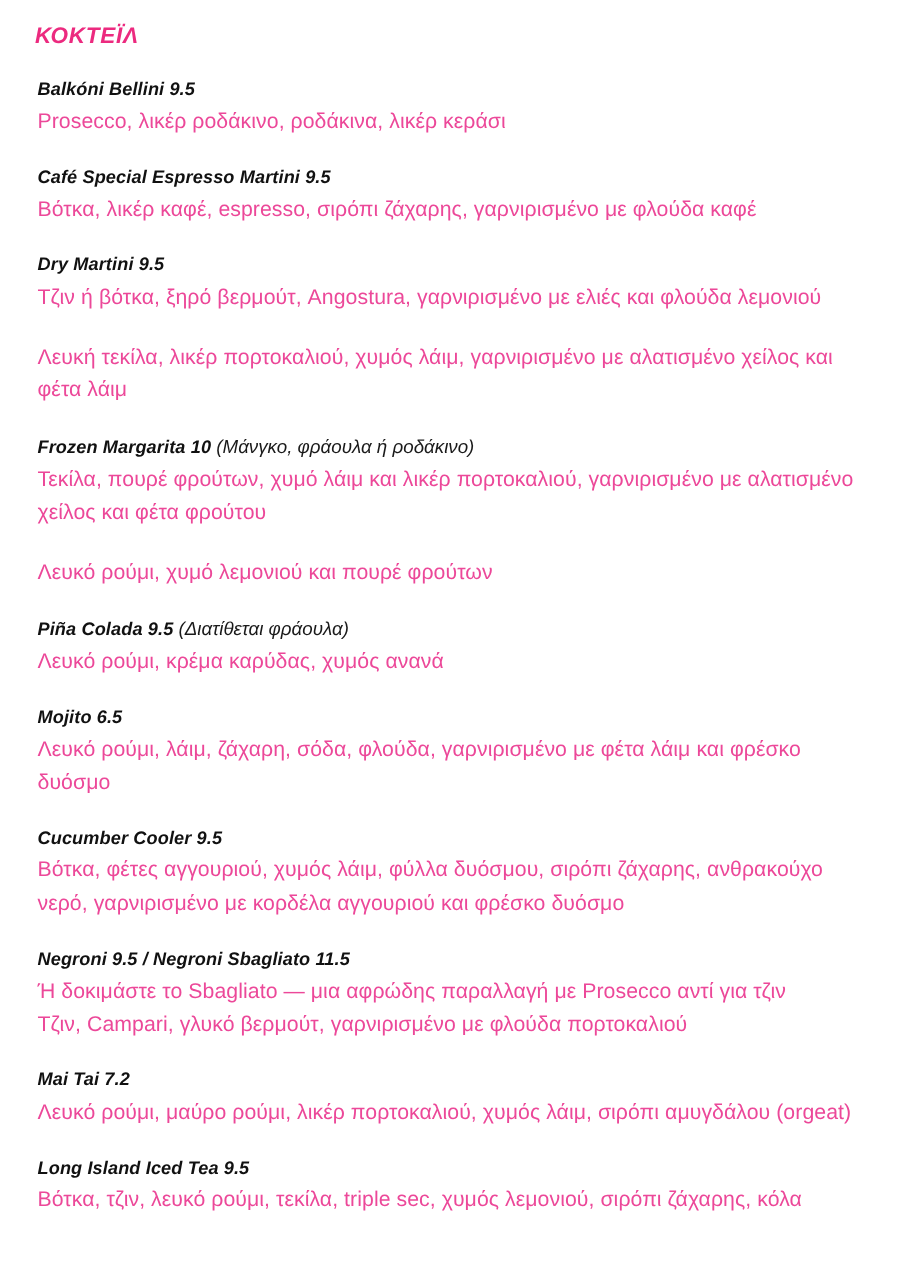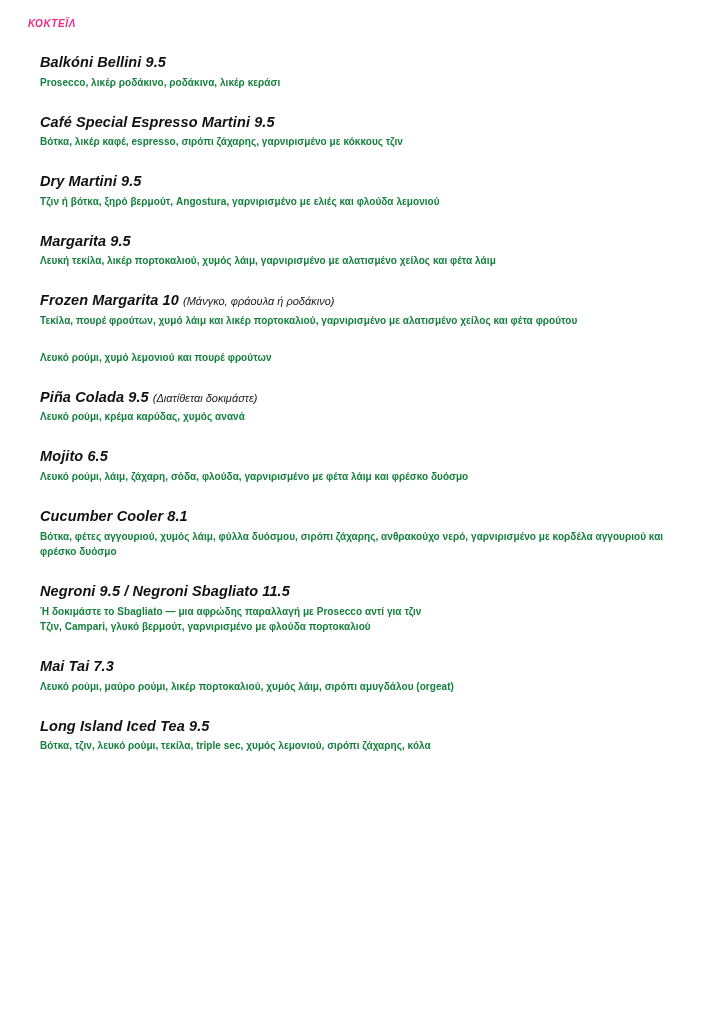--- a/index.html
+++ b/index.html
@@ -16,61 +16,61 @@
     -webkit-font-smoothing: antialiased;
   }
   .menu-page {
     box-sizing: border-box;
     width: 724px;
     height: 1024px;
     padding: 18px 28px 0 28px;
     background: #ffffff;
   }
   .section-heading {
-    font-size: 10px;
+    font-size: 18px;
     font-weight: bold;
     font-style: italic;
     letter-spacing: 0.6px;
     color: #ec2a7f;
     margin: 0 0 22px 0;
     line-height: 1.2;
     text-transform: uppercase;
   }
   .item-list {
     list-style: none;
-    margin: 12px;
+    margin: 2px;
     padding: 0;
   }
   .menu-item {
     margin: 0 0 21.5px 0;
   }
   .menu-item:last-child {
     margin-bottom: 0;
   }
   .item-title {
     font-size: 14.5px;
     font-weight: bold;
     font-style: italic;
     color: #111111;
     line-height: 1.42;
     margin: 0 0 2px 0;
     letter-spacing: 0.1px;
   }
   .item-note {
     font-weight: normal;
     font-style: italic;
-    font-size: 11px;
+    font-size: 15px;
     color: #1a1a1a;
     letter-spacing: 0;
   }
   .item-desc {
-    font-size: 10px;
-    font-weight: bold;
+    font-size: 17px;
+    font-weight: normal;
     font-style: normal;
-    color: #15803d;
+    color: #ec4899;
     line-height: 1.55;
     margin: 0;
     max-width: 668px;
     letter-spacing: 0.05px;
   }
   .item-desc + .item-desc {
     margin-top: 0;
   }
 </style>
 </head>
@@ -82,67 +82,66 @@
 
   <ul class="item-list">
 
     <li class="menu-item">
       <div class="item-title"><span>Balkóni Bellini 9.5</span> </div>
       <p class="item-desc">Prosecco, λικέρ ροδάκινο, ροδάκινα, λικέρ κεράσι</p>
     </li>
 
     <li class="menu-item">
       <div class="item-title"><span>Café Special Espresso Martini 9.5</span> </div>
-      <p class="item-desc">Βότκα, λικέρ καφέ, espresso, σιρόπι ζάχαρης, γαρνιρισμένο με κόκκους τζιν</p>
+      <p class="item-desc">Βότκα, λικέρ καφέ, espresso, σιρόπι ζάχαρης, γαρνιρισμένο με φλούδα καφέ</p>
     </li>
 
     <li class="menu-item">
       <div class="item-title"><span>Dry Martini 9.5</span> </div>
       <p class="item-desc">Τζιν ή βότκα, ξηρό βερμούτ, Angostura, γαρνιρισμένο με ελιές και φλούδα λεμονιού</p>
     </li>
 
     <li class="menu-item">
-      <div class="item-title"><span>Margarita 9.5</span> </div>
       <p class="item-desc">Λευκή τεκίλα, λικέρ πορτοκαλιού, χυμός λάιμ, γαρνιρισμένο με αλατισμένο χείλος και φέτα λάιμ</p>
     </li>
 
     <li class="menu-item">
       <div class="item-title"><span>Frozen Margarita 10</span> <span class="item-note">(Μάνγκο, φράουλα ή ροδάκινο)</span></div>
       <p class="item-desc">Τεκίλα, πουρέ φρούτων, χυμό λάιμ και λικέρ πορτοκαλιού, γαρνιρισμένο με αλατισμένο χείλος και φέτα φρούτου</p>
     </li>
 
     <li class="menu-item">
       <p class="item-desc">Λευκό ρούμι, χυμό λεμονιού και πουρέ φρούτων</p>
     </li>
 
     <li class="menu-item">
-      <div class="item-title"><span>Piña Colada 9.5</span> <span class="item-note">(Διατίθεται δοκιμάστε)</span></div>
+      <div class="item-title"><span>Piña Colada 9.5</span> <span class="item-note">(Διατίθεται φράουλα)</span></div>
       <p class="item-desc">Λευκό ρούμι, κρέμα καρύδας, χυμός ανανά</p>
     </li>
 
     <li class="menu-item">
       <div class="item-title"><span>Mojito 6.5</span> </div>
       <p class="item-desc">Λευκό ρούμι, λάιμ, ζάχαρη, σόδα, φλούδα, γαρνιρισμένο με φέτα λάιμ και φρέσκο δυόσμο</p>
     </li>
 
     <li class="menu-item">
-      <div class="item-title"><span>Cucumber Cooler 8.1</span> </div>
+      <div class="item-title"><span>Cucumber Cooler 9.5</span> </div>
       <p class="item-desc">Βότκα, φέτες αγγουριού, χυμός λάιμ, φύλλα δυόσμου, σιρόπι ζάχαρης, ανθρακούχο νερό, γαρνιρισμένο με κορδέλα αγγουριού και φρέσκο δυόσμο</p>
     </li>
 
 
     <li class="menu-item">
       <div class="item-title"><span>Negroni 9.5 / Negroni Sbagliato 11.5</span> </div>
       <p class="item-desc">Ή δοκιμάστε το Sbagliato — μια αφρώδης παραλλαγή με Prosecco αντί για τζιν</p>
       <p class="item-desc">Τζιν, Campari, γλυκό βερμούτ, γαρνιρισμένο με φλούδα πορτοκαλιού</p>
     </li>
 
 
     <li class="menu-item">
-      <div class="item-title"><span>Mai Tai 7.3</span> </div>
+      <div class="item-title"><span>Mai Tai 7.2</span> </div>
       <p class="item-desc">Λευκό ρούμι, μαύρο ρούμι, λικέρ πορτοκαλιού, χυμός λάιμ, σιρόπι αμυγδάλου (orgeat)</p>
     </li>
 
     <li class="menu-item">
       <div class="item-title"><span>Long Island Iced Tea 9.5</span> </div>
       <p class="item-desc">Βότκα, τζιν, λευκό ρούμι, τεκίλα, triple sec, χυμός λεμονιού, σιρόπι ζάχαρης, κόλα</p>
     </li>
 
   </ul>
 </div>

